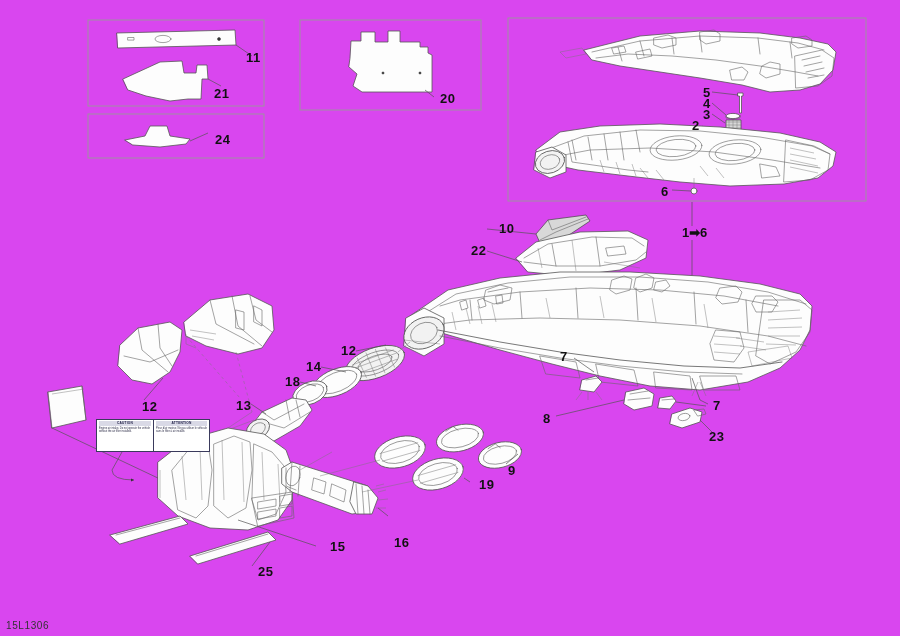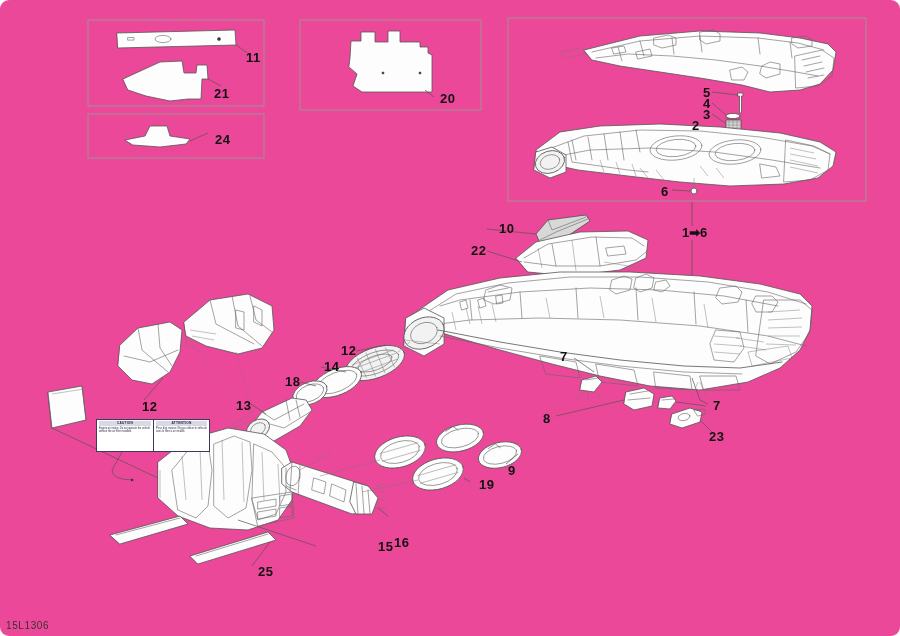--- a/index.html
+++ b/index.html
@@ -4,24 +4,23 @@
 <style>
   html, body {
     margin: 0;
     padding: 0;
     background: #ffffff;
   }
   #page {
     position: relative;
     width: 900px;
     height: 636px;
-    background: #ec4899;
+    background: #d946ef;
     font-family: "Liberation Sans", sans-serif;
     overflow: hidden;
-    border-radius: 9px;
   }
   #page svg {
     position: absolute;
     left: 0;
     top: 0;
     width: 900px;
     height: 636px;
   }
   .callout {
     position: absolute;
@@ -486,28 +485,28 @@
   <div class="callout" style="left:703px; top:108px;">3</div>
   <div class="callout" style="left:692px; top:119px;">2</div>
   <div class="callout" style="left:661px; top:185px;">6</div>
   <div class="callout" style="left:471px; top:222px;margin-left:28px;">10</div>
   <div class="callout" style="left:471px; top:244px;">22</div>
   <div class="callout" style="left:560px; top:350px;">7</div>
   <div class="callout" style="left:713px; top:399px;">7</div>
   <div class="callout" style="left:543px; top:412px;">8</div>
   <div class="callout" style="left:709px; top:430px;">23</div>
   <div class="callout" style="left:341px; top:344px;">12</div>
-  <div class="callout" style="left:324px; top:360px;">14</div>
+  <div class="callout" style="left:306px; top:360px;">14</div>
   <div class="callout" style="left:285px; top:375px;">18</div>
   <div class="callout" style="left:236px; top:399px;">13</div>
   <div class="callout" style="left:142px; top:400px;">12</div>
   <div class="callout" style="left:508px; top:464px;">9</div>
   <div class="callout" style="left:479px; top:478px;">19</div>
   <div class="callout" style="left:394px; top:536px;">16</div>
-  <div class="callout" style="left:330px; top:540px;margin-left:48px;">15</div>
+  <div class="callout" style="left:330px; top:540px;">15</div>
   <div class="callout" style="left:258px; top:565px;">25</div>
 
   <div class="range-label" style="left:682px; top:225px;">1➡6</div>
 
   <div class="decal">
     <div class="decal-col">
       <div class="decal-head">CAUTION</div>
       <div class="decal-body">Engine air intake. Do not operate the vehicle without the air filter installed.</div>
     </div>
     <div class="decal-col">

